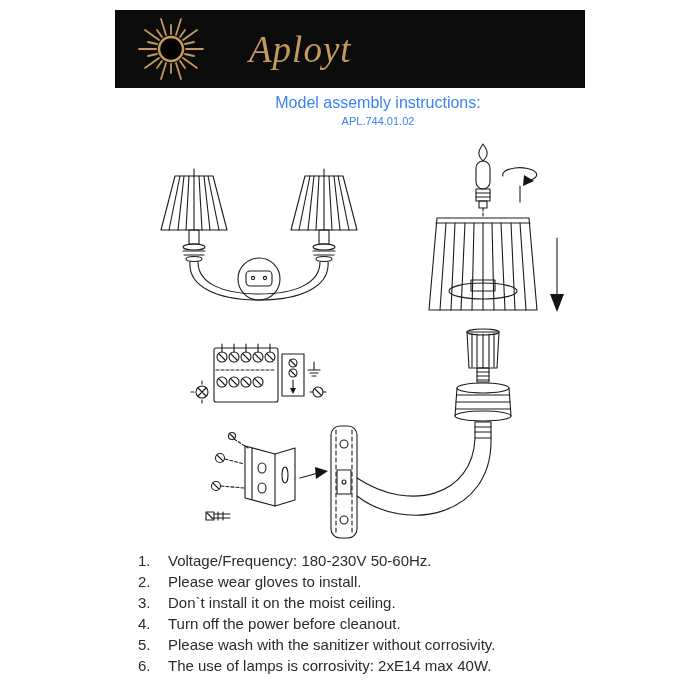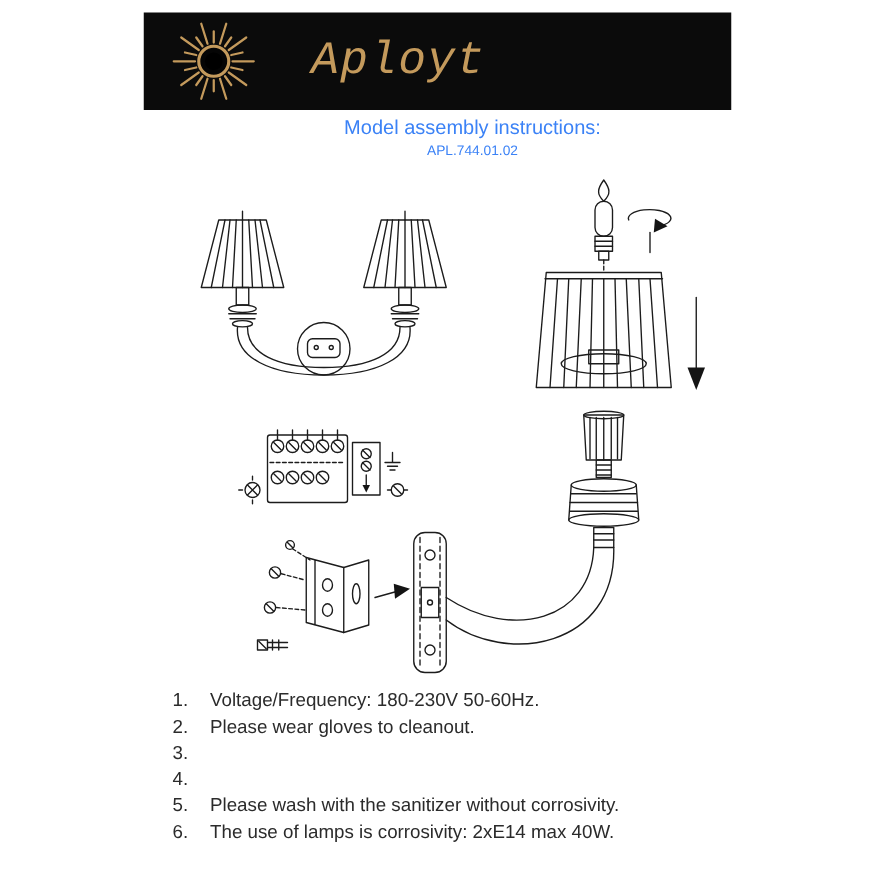--- a/index.html
+++ b/index.html
@@ -2,21 +2,21 @@
 <html><head>
 <meta charset="utf-8">
 <style>
   html,body{margin:0;padding:0;}
   body{width:700px;height:700px;background:#ffffff;position:relative;
        font-family:"Liberation Sans",sans-serif;overflow:hidden;}
   .page{position:absolute;inset:0;background:#fff;}
   .banner{position:absolute;left:115px;top:10px;width:470px;height:78px;
           background:#0b0b0b;display:flex;align-items:center;}
   .logo{margin-left:16px;flex:0 0 auto;}
-  .brand{color:#c49a5c;font-family:Liberation Mono, monospace;font-style:italic;
+  .brand{color:#c49a5c;font-family:Liberation Serif, serif;font-style:italic;
          font-size:37px;margin-left:38px;letter-spacing:1px;}
   .titleblock{position:absolute;left:0;top:94px;width:700px;text-align:center;color:#3b82f6;padding-left:28px;}
   .t1{font-size:16px;}
   .t2{font-size:11px;margin-top:3px;}
   .draw{position:absolute;}
   .draw path,.draw rect,.draw circle,.draw ellipse{
       stroke:#1c1c1c;fill:none;stroke-width:1.1;
       stroke-linecap:round;stroke-linejoin:round;}
   .draw polygon{fill:#141414;stroke:none;}
   .instructions{position:absolute;left:138px;top:552px;margin:0;padding:0;
@@ -168,27 +168,29 @@
     </g>
   </svg>
 
   <ol class="instructions">
     <li>
       <span class="num">1.</span>
       <span class="txt">Voltage/Frequency: 180-230V 50-60Hz.</span>
     </li>
     <li>
       <span class="num">2.</span>
-      <span class="txt">Please wear gloves to cleanout.</span>
+      <span class="txt">Please wear gloves to install.</span>
     </li>
     <li>
       <span class="num">3.</span>
+      <span class="txt">Don`t install it on the moist ceiling.</span>
     </li>
     <li>
       <span class="num">4.</span>
+      <span class="txt">Turn off the power before cleanout.</span>
     </li>
     <li>
       <span class="num">5.</span>
       <span class="txt">Please wash with the sanitizer without corrosivity.</span>
     </li>
     <li>
       <span class="num">6.</span>
       <span class="txt">The use of lamps is corrosivity: 2xE14 max 40W.</span>
     </li>
   </ol>

